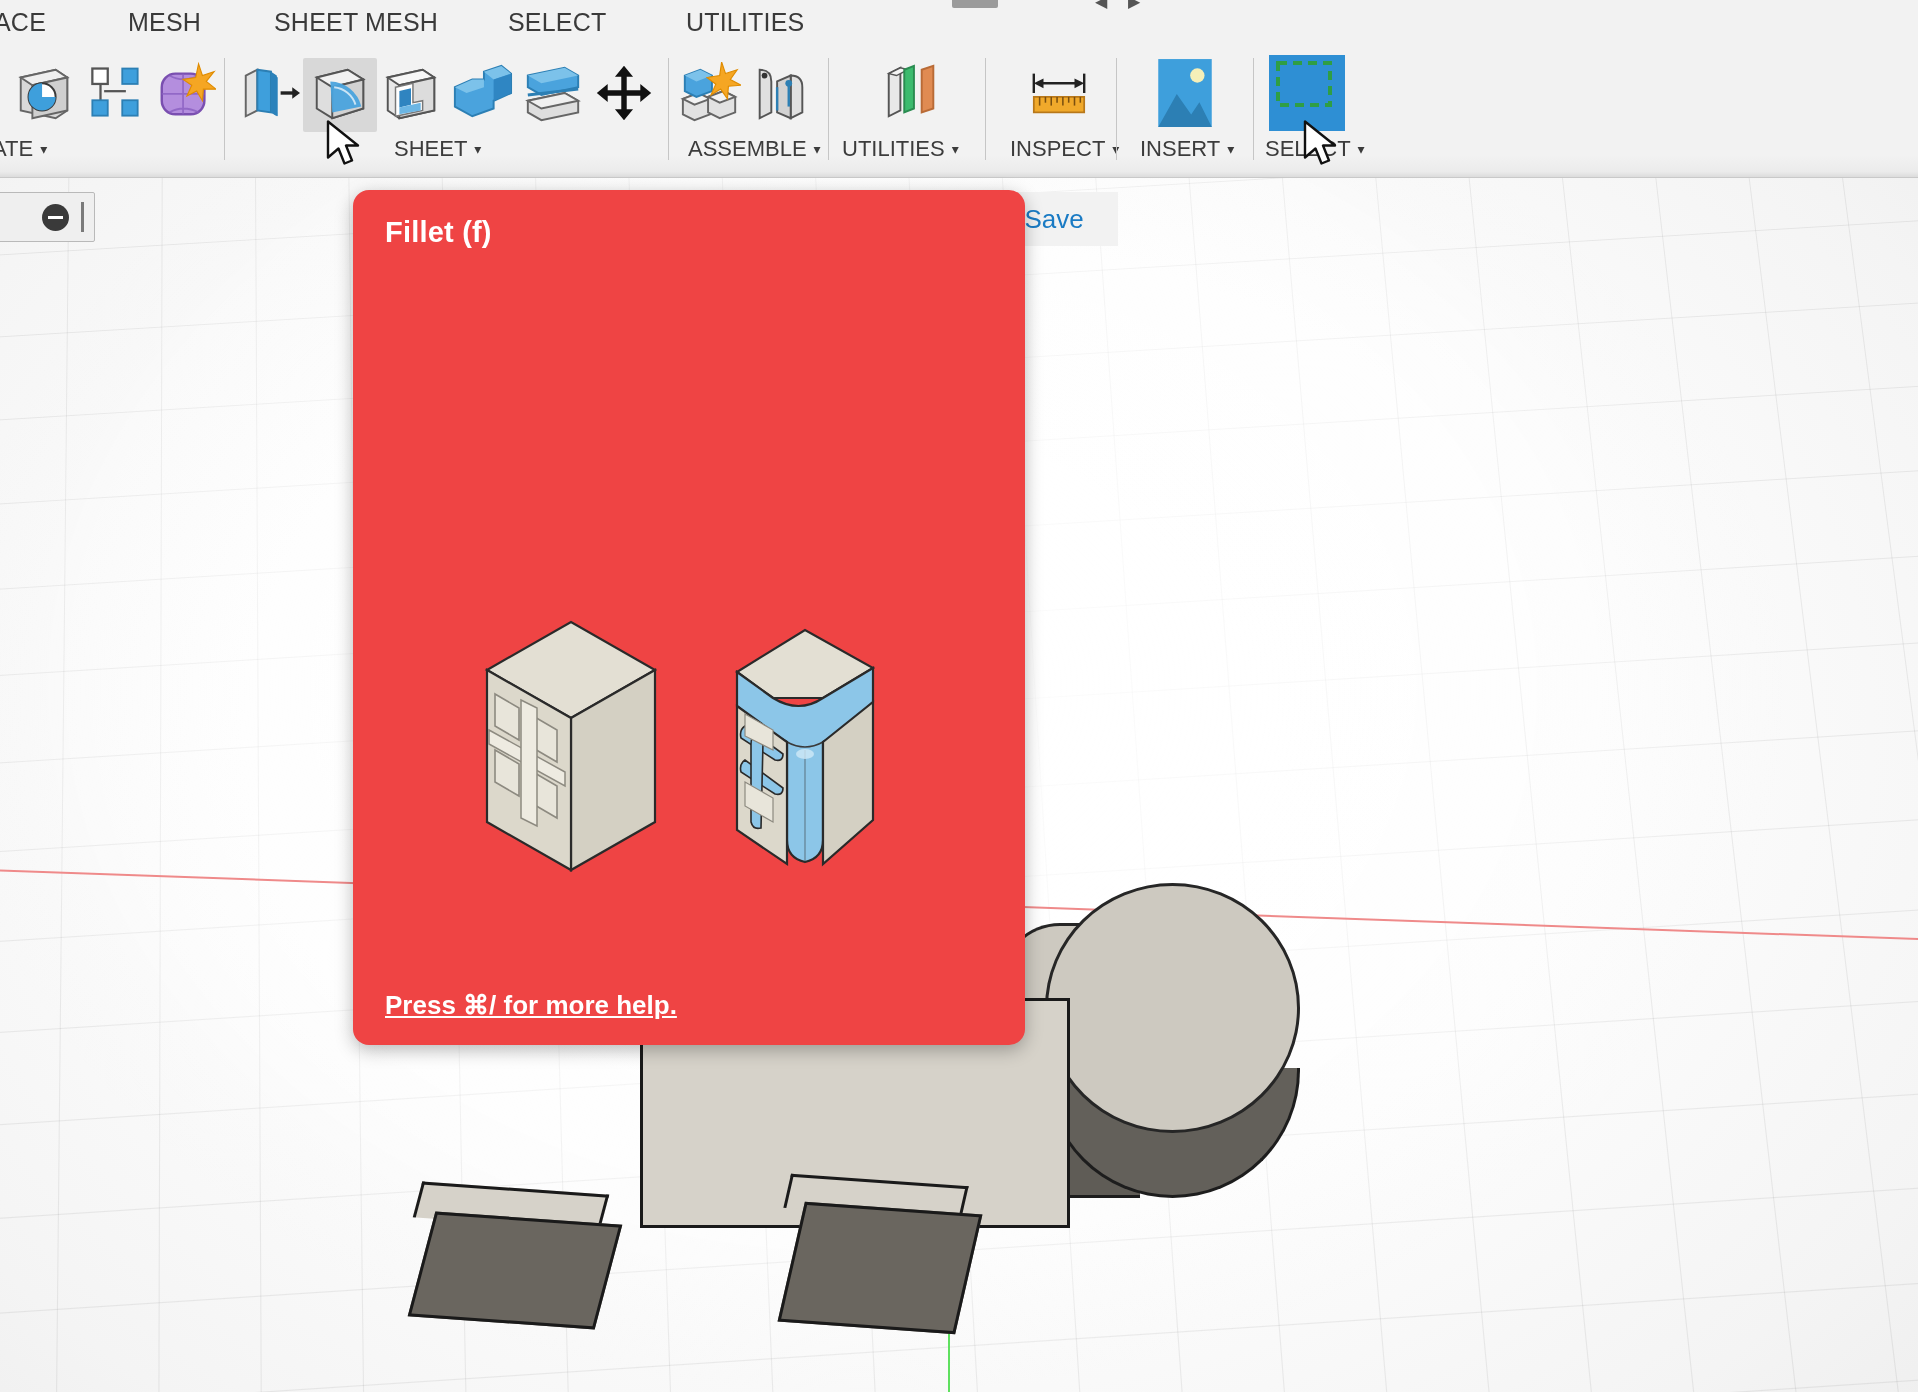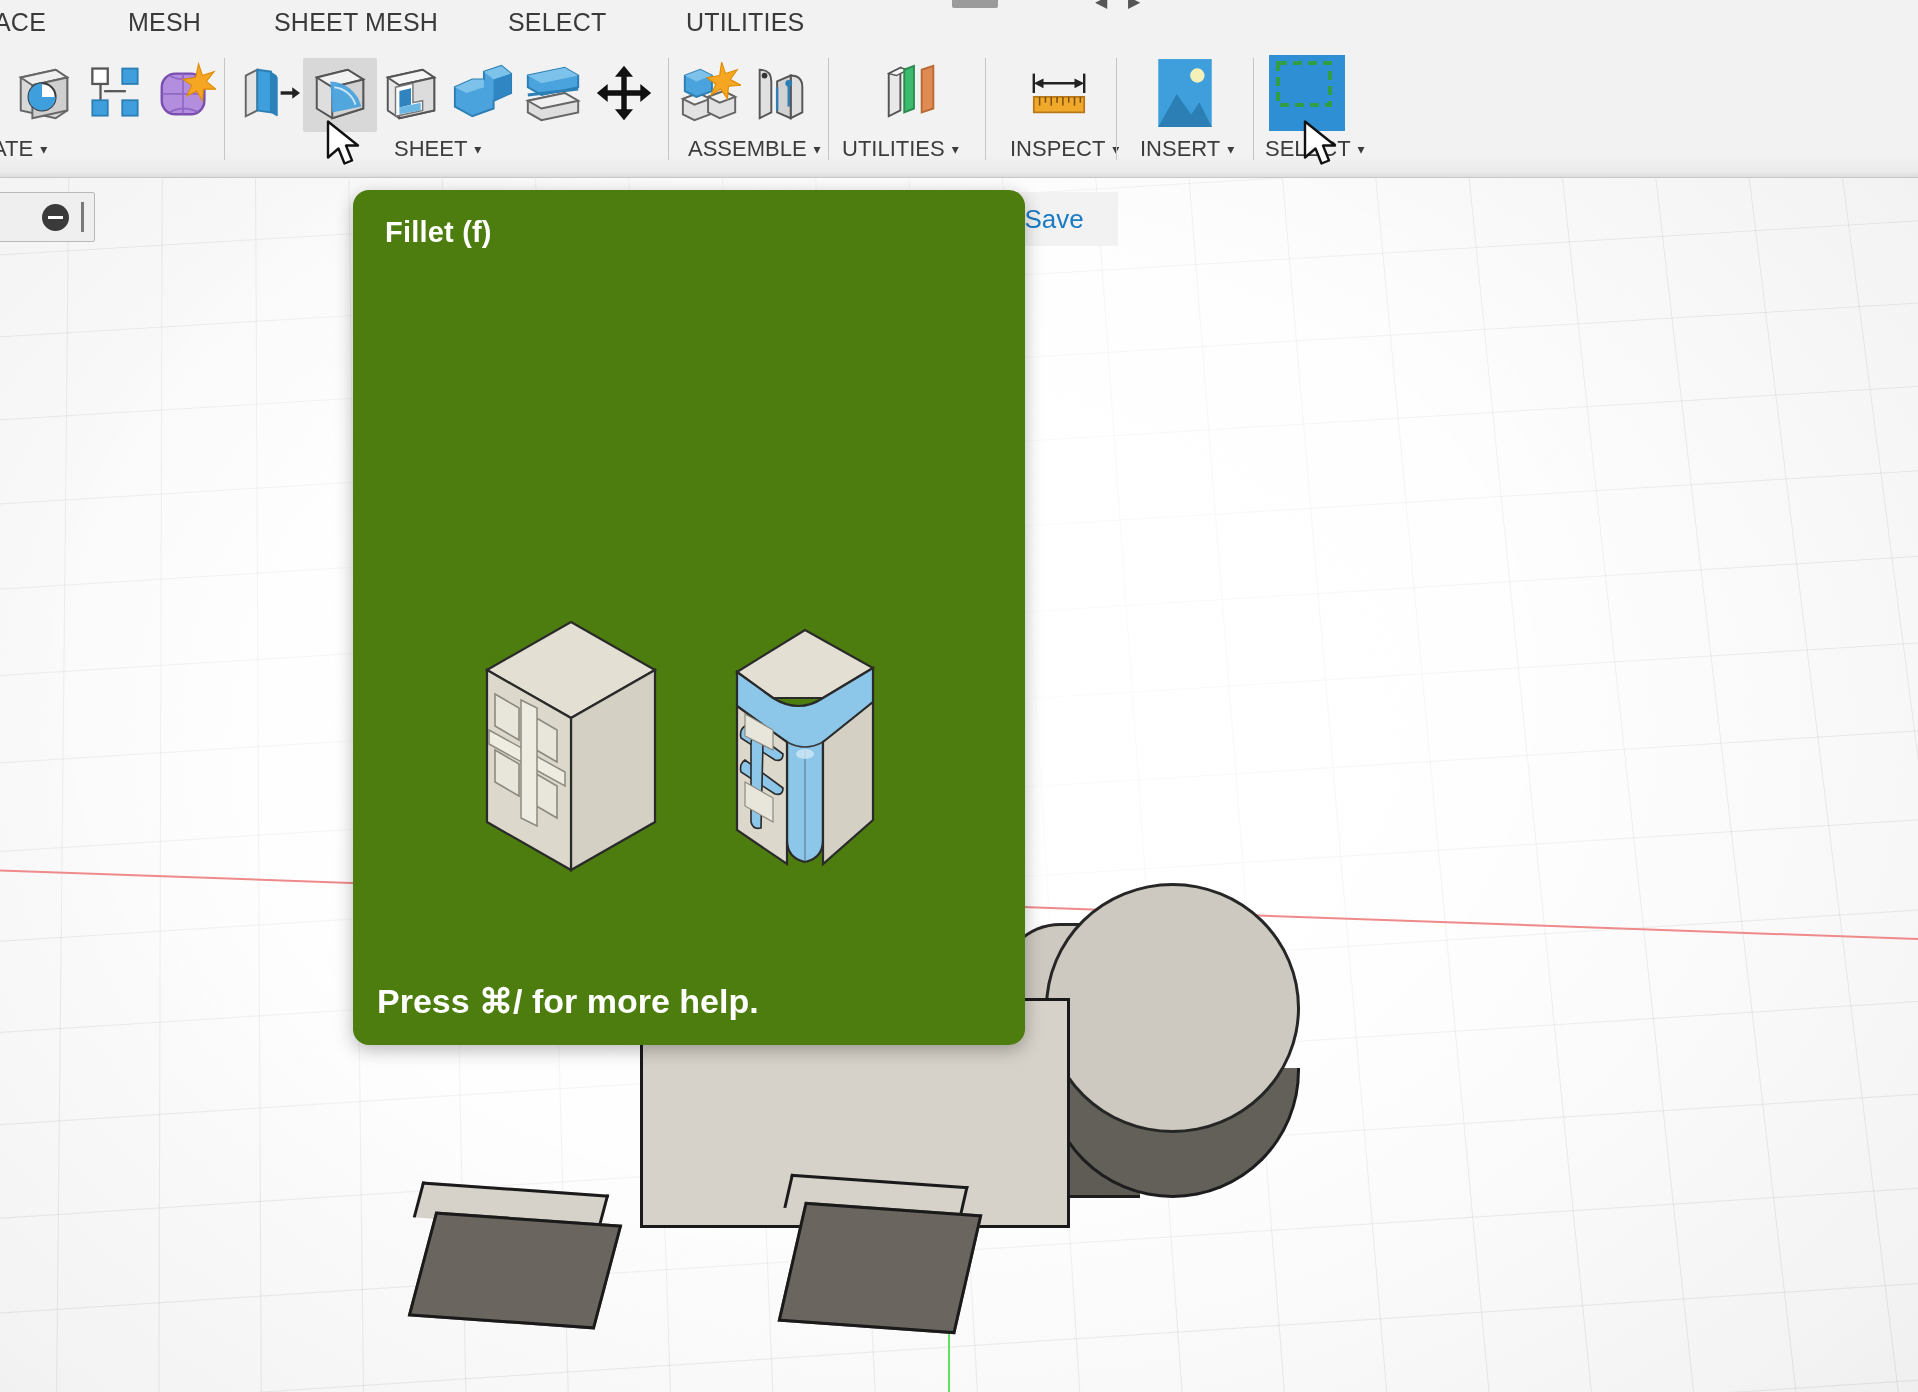--- a/index.html
+++ b/index.html
@@ -225,42 +225,42 @@
     display: flex; align-items: center; justify-content: center;
   }
   .minus-pill i { display: block; width: 15px; height: 3px; background: #fff; }
   .grip { width: 3px; height: 30px; background: #7a7a7a; }
 
   
   #tooltip {
     position: absolute;
     left: 353px; top: 190px;
     width: 672px; height: 855px;
-    background: #4d7c0f;
+    background: #ef4444;
     border-radius: 16px;
     box-shadow: 0 5px 18px rgba(0,0,0,.28);
     color: #fff;
     z-index: 30;
     padding: 26px 32px 0 32px;
   }
   #tooltip .tt-title {
     font-size: 29px; font-weight: bold;
     margin: 0 0 22px 0;
     letter-spacing: .2px;
   }
   #tooltip .tt-para {
     font-size: 26.5px; font-weight: bold;
     line-height: 1.215;
     margin: 0 0 30px 0;
     letter-spacing: -.1px;
   }
   #tooltip .tt-footer {
     position: absolute;
-    left: 24px; bottom: 24px;
-    font-size: 34px; font-weight: bold;
+    left: 32px; bottom: 24px;
+    font-size: 26px; font-weight: bold; text-decoration: underline;
   }
   #tt-illustration {
     position: absolute;
     left: 0; top: 400px;
     width: 672px; height: 380px;
   }
 </style>
 </head>
 <body>
 

